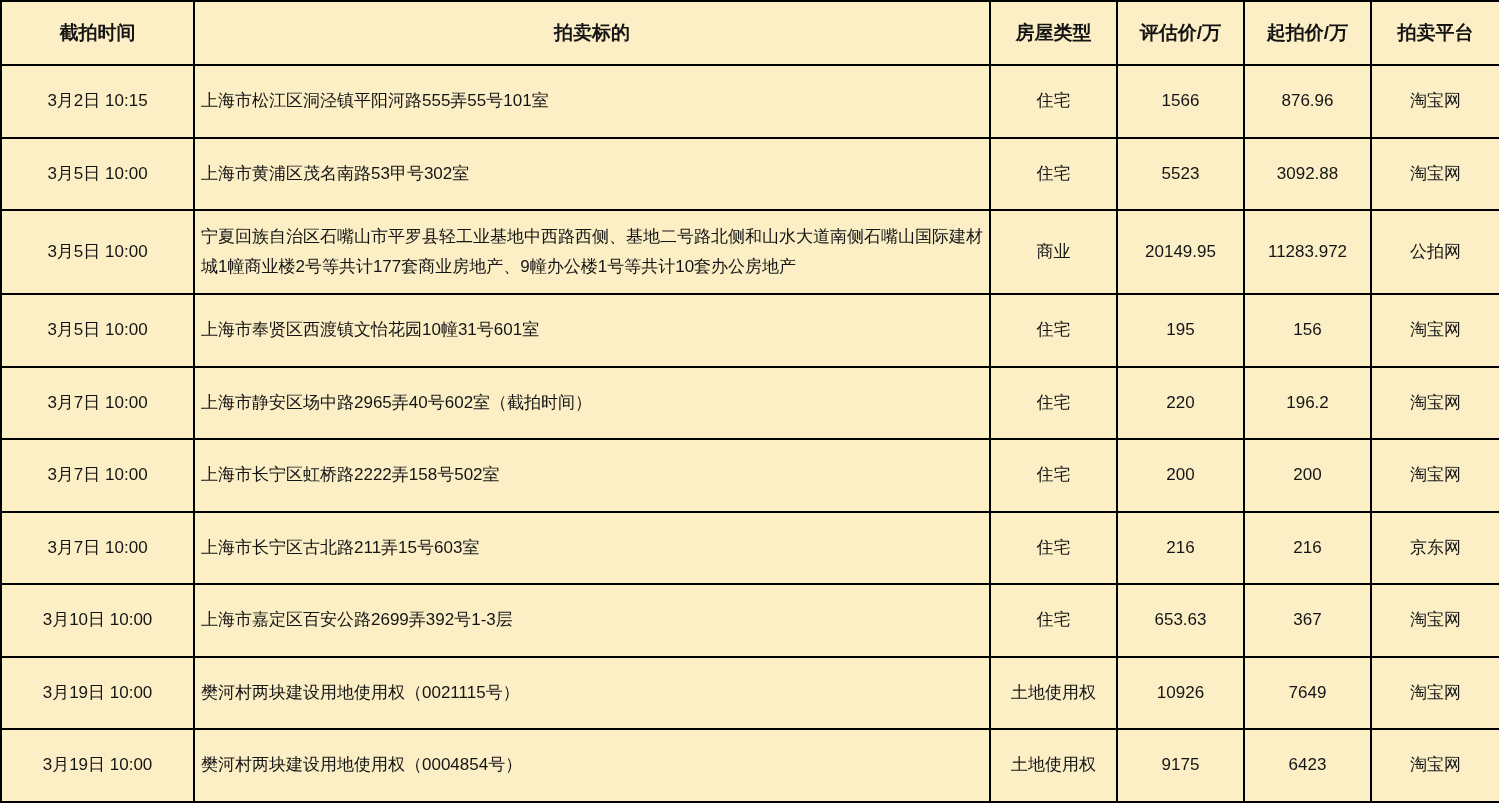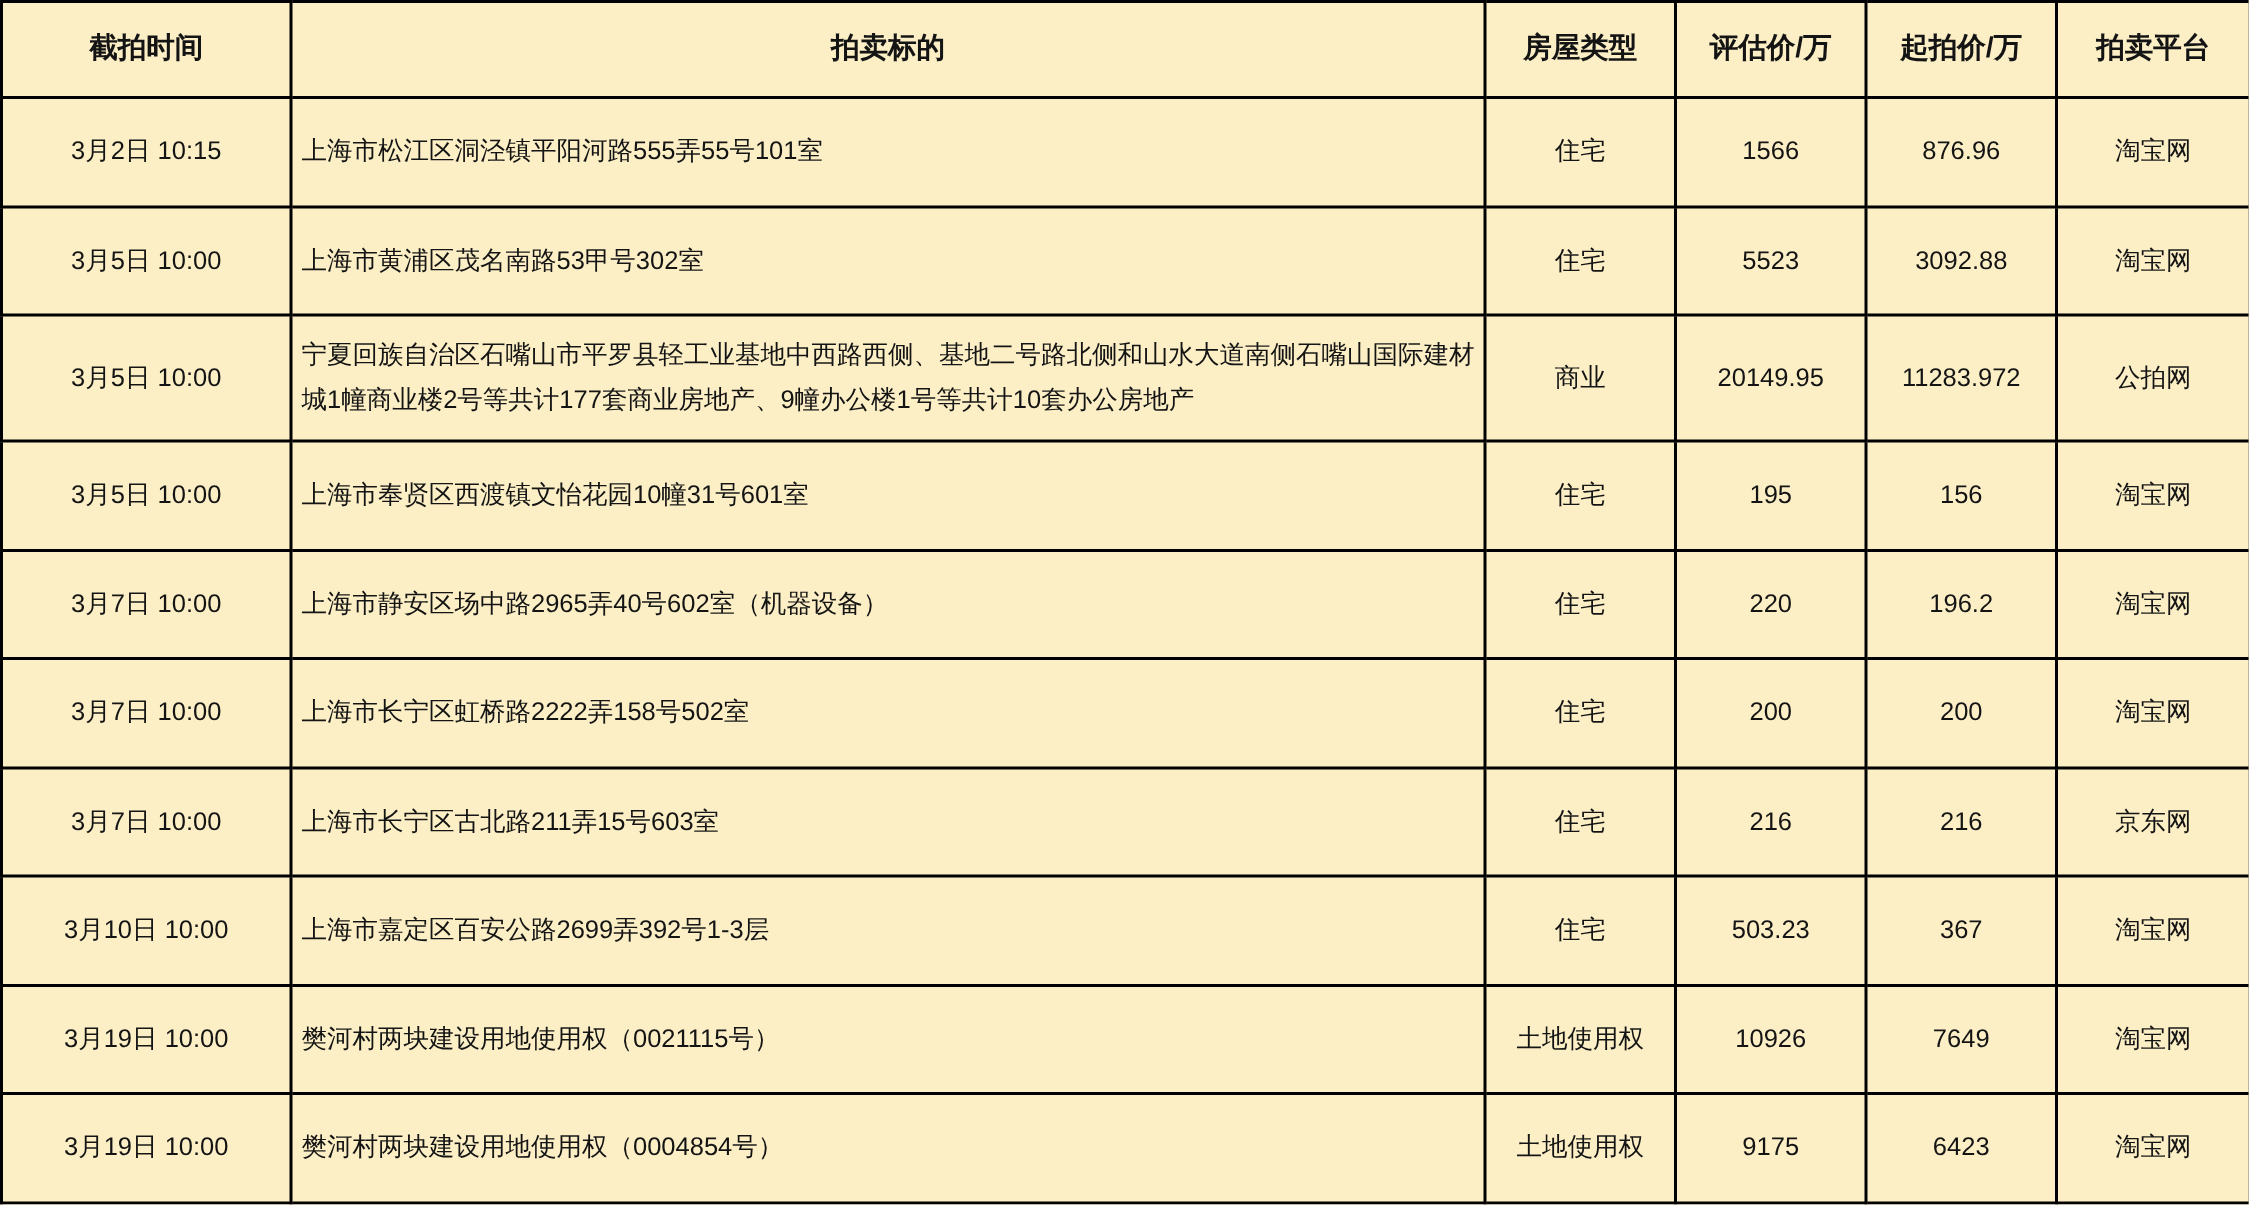--- a/index.html
+++ b/index.html
@@ -102,21 +102,21 @@
       <tr>
     <td class="c-time">3月5日 10:00</td>
     <td class="c-subject">上海市奉贤区西渡镇文怡花园10幢31号601室</td>
     <td class="c-type">住宅</td>
     <td class="c-assessed">195</td>
     <td class="c-starting">156</td>
     <td class="c-platform">淘宝网</td>
   </tr>
       <tr>
     <td class="c-time">3月7日 10:00</td>
-    <td class="c-subject">上海市静安区场中路2965弄40号602室（机器设备）</td>
+    <td class="c-subject">上海市静安区场中路2965弄40号602室（截拍时间）</td>
     <td class="c-type">住宅</td>
     <td class="c-assessed">220</td>
     <td class="c-starting">196.2</td>
     <td class="c-platform">淘宝网</td>
   </tr>
       <tr>
     <td class="c-time">3月7日 10:00</td>
     <td class="c-subject">上海市长宁区虹桥路2222弄158号502室</td>
     <td class="c-type">住宅</td>
     <td class="c-assessed">200</td>
@@ -128,21 +128,21 @@
     <td class="c-subject">上海市长宁区古北路211弄15号603室</td>
     <td class="c-type">住宅</td>
     <td class="c-assessed">216</td>
     <td class="c-starting">216</td>
     <td class="c-platform">京东网</td>
   </tr>
       <tr>
     <td class="c-time">3月10日 10:00</td>
     <td class="c-subject">上海市嘉定区百安公路2699弄392号1-3层</td>
     <td class="c-type">住宅</td>
-    <td class="c-assessed">503.23</td>
+    <td class="c-assessed">653.63</td>
     <td class="c-starting">367</td>
     <td class="c-platform">淘宝网</td>
   </tr>
       <tr>
     <td class="c-time">3月19日 10:00</td>
     <td class="c-subject">樊河村两块建设用地使用权（0021115号）</td>
     <td class="c-type">土地使用权</td>
     <td class="c-assessed">10926</td>
     <td class="c-starting">7649</td>
     <td class="c-platform">淘宝网</td>

